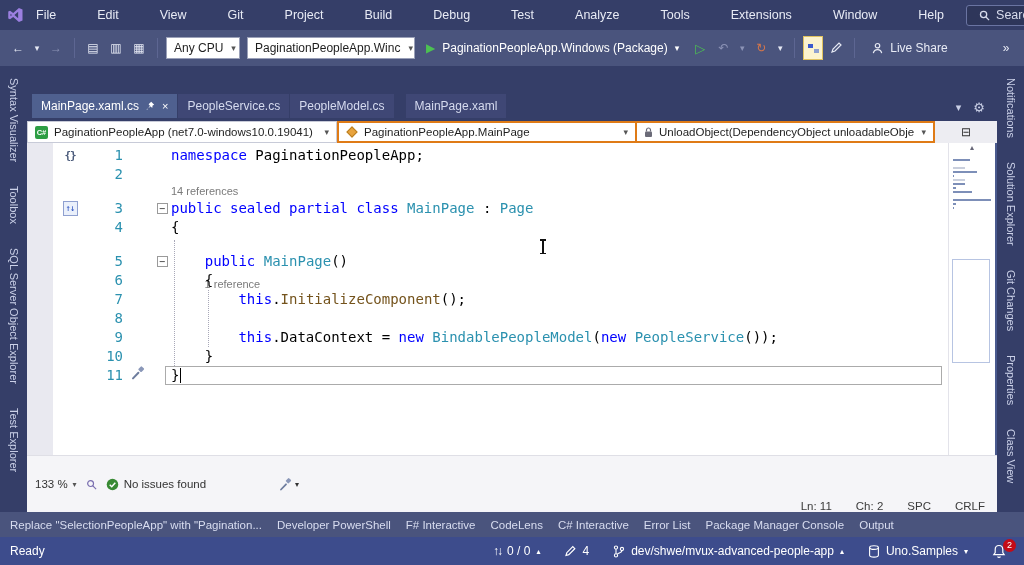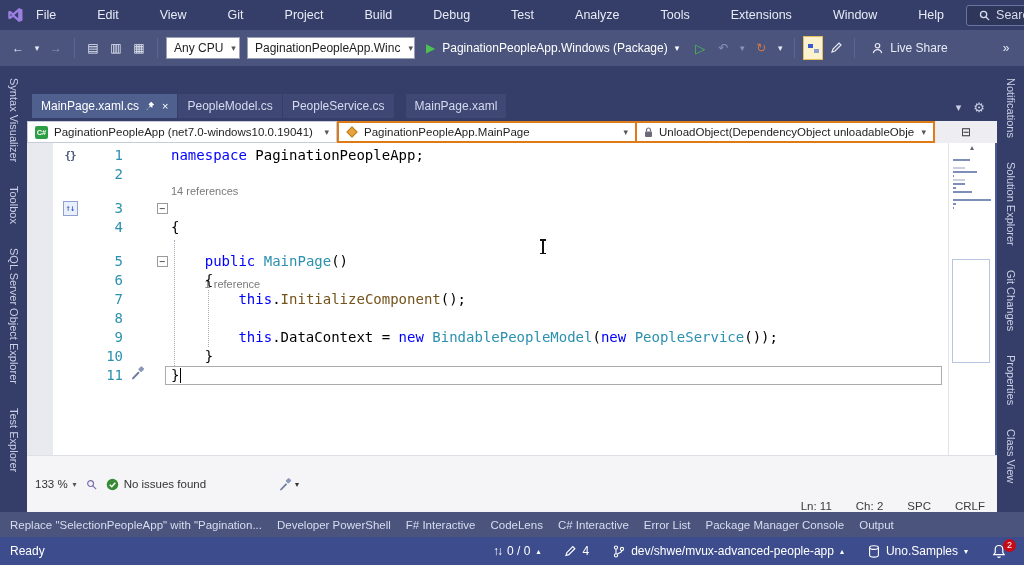--- a/index.html
+++ b/index.html
@@ -222,24 +222,24 @@
             <div class="tab active">
               <span class="tab-label">MainPage.xaml.cs</span>
               <span class="tab-ico">
                 <svg width="9" height="10" viewBox="0 0 9 10">
                   <path d="M5.2.8 8.2 3.8 6.6 4.6 6.2 7 4 4.8 1 9 .6 8.6 4.6 5.4 2.6 3.2z" fill="#fff"></path>
                 </svg>
               </span>
               <span class="tab-ico">×</span>
             </div>
             <div class="tab">
+              <span class="tab-label">PeopleService.cs</span>
+            </div>
+            <div class="tab">
               <span class="tab-label">PeopleModel.cs</span>
-            </div>
-            <div class="tab">
-              <span class="tab-label">PeopleService.cs</span>
             </div>
             <div class="tab gap">
               <span class="tab-label">MainPage.xaml</span>
             </div>
           </div>
         <div class="tabstrip-right">
           <span>▾</span>
           <span style="font-size:13px;">⚙</span>
         </div>
       </div>
@@ -306,20 +306,21 @@
             <div class="row code">
               <span class="g-strip"></span>
               <span class="g-icon">
                 <span class="mi-inherit">↑↓</span>
               </span>
               <span class="g-num">3</span>
               <span class="g-space"></span>
               <span class="g-fold">
                 <span class="fold-box">−</span>
               </span>
+              <span class="codeline"><span class="tok-kw">public sealed partial class </span><span class="tok-ty">MainPage</span><span class="tok-pl"> : </span><span class="tok-ty">Page</span></span>
             </div>
             <div class="row code">
               <span class="g-strip"></span>
               <span class="g-icon"></span>
               <span class="g-num">4</span>
               <span class="g-space"></span>
               <span class="g-fold"></span>
               <span class="codeline"><span class="tok-pl">{</span></span>
             </div>
             <div class="row lens">

